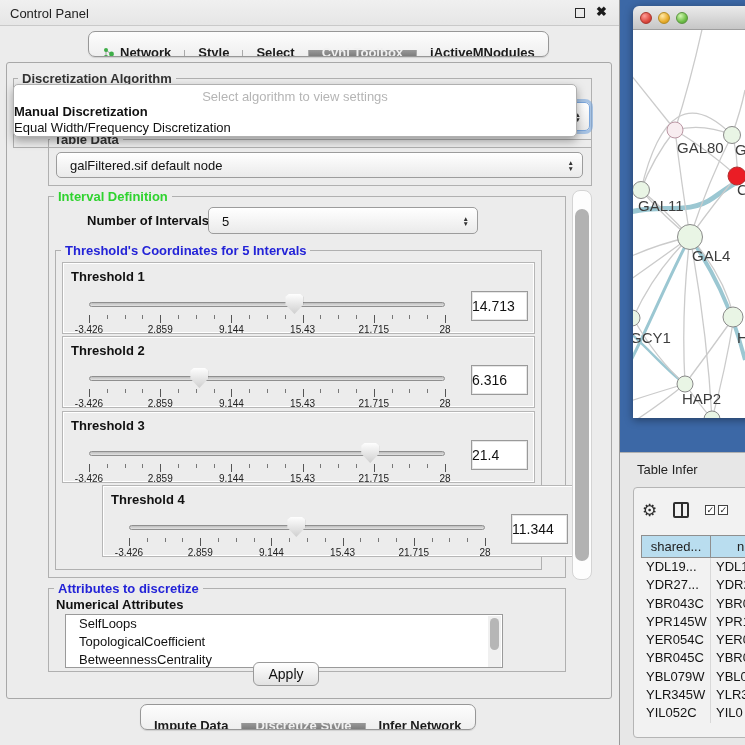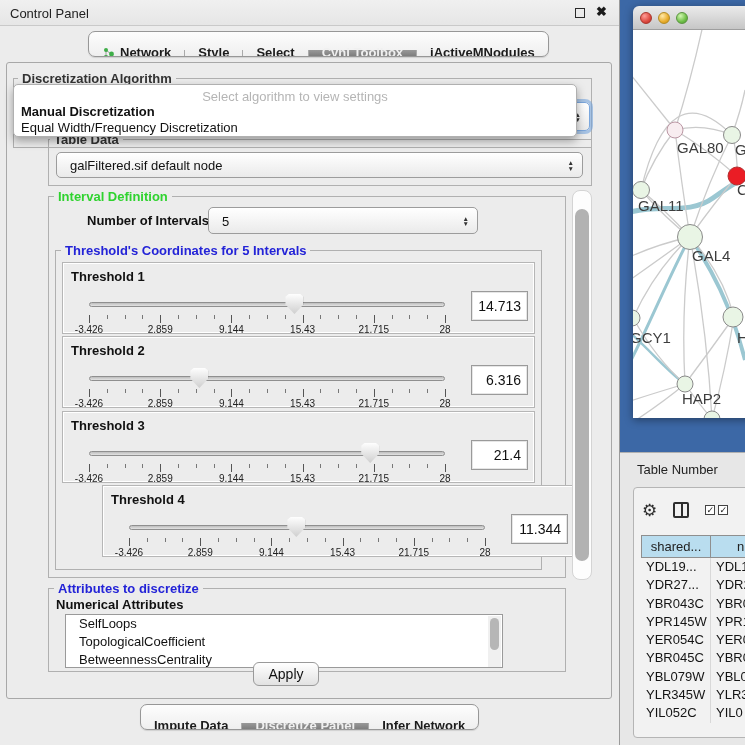--- a/index.html
+++ b/index.html
@@ -32,42 +32,42 @@
   .lbl-blue{color:var(--blue_label);}
 
   .combo{position:absolute;border:1px solid #9c9c9c;border-radius:5px;background:linear-gradient(#ffffff,#eaeaea);font-size:13px;color:#111;box-shadow:inset 0 1px 0 rgba(255,255,255,.7);}
   .combo .combo-text{position:absolute;left:13px;top:50%;transform:translateY(-50%);}
   .stepper{position:absolute;right:8px;top:50%;transform:translateY(-50%);display:flex;flex-direction:column;align-items:center;font-size:6.5px;line-height:5.5px;color:#333;}
   .focus-combo{border:1px solid var(--focus_ring);box-shadow:0 0 0 3px rgba(110,160,220,.55);}
 
   
   .popup{position:absolute;left:13px;top:84px;width:564px;height:53px;background:#fff;border:1px solid #b0b0b0;border-radius:5px;box-shadow:0 4px 10px rgba(0,0,0,.35);z-index:40;}
   .popup-placeholder{position:absolute;top:4px;left:0;width:100%;text-align:center;font-size:13px;color:#b5b5b5;}
-  .popup-item{position:absolute;left:7px;font-size:13px;color:#111;padding-left:0;}
+  .popup-item{position:absolute;left:0;font-size:13px;color:#111;padding-left:0;}
   .popup-item.bold{font-weight:bold;}
 
   
   .v-scrollbar{position:absolute;left:572px;top:190px;width:20px;height:390px;background:#fdfdfd;border:1px solid #d4d4d4;border-radius:8px;}
   .v-scrollbar .thumb{position:absolute;left:2px;top:18px;width:14px;height:352px;background:#b2b2b2;border-radius:7px;}
 
   
   .threshold-panel{position:absolute;left:62px;width:473px;height:72px;border:1px solid #b6b6b6;box-shadow:inset 0 0 0 1px #fff;background:var(--panel_bg);}
   .tp-label{position:absolute;left:8px;top:6px;font-size:13px;font-weight:bold;color:#111;}
   .slider{position:absolute;left:26px;top:30px;width:356px;height:42px;}
   .track{position:absolute;left:0;top:9px;width:100%;height:5px;border:1px solid #8f8f8f;border-radius:4px;background:linear-gradient(#bdbdbd,#e3e3e3);}
   .thumb{position:absolute;top:1px;width:18px;height:20px;background:linear-gradient(#fefefe,#cfcfcf);
          clip-path:polygon(18% 0,82% 0,100% 14%,100% 52%,50% 100%,0 52%,0 14%);
          filter:drop-shadow(0 1px 1px rgba(0,0,0,.45));z-index:5;}
   .ticks{position:absolute;left:0;top:22px;width:100%;height:9px;}
   .tick{position:absolute;width:1px;background:#555;}
   .tick.major{height:8px;top:0;}
   .tick.minor{height:4px;top:0;background:#777;}
   .tick-labels{position:absolute;left:0;top:31px;width:100%;height:12px;}
   .tick-label{position:absolute;transform:translateX(-50%);font-size:10px;font-weight:normal;color:#222;white-space:nowrap;}
-  .valbox{position:absolute;left:408px;top:28px;width:57px;height:30px;background:#fff;border:1px solid #9a9a9a;box-shadow:inset 0 0 0 1px #e6e6e6;font-size:14px;color:#111;text-align:right;padding:6px 6px 0 0;}
+  .valbox{position:absolute;left:408px;top:28px;width:57px;height:30px;background:#fff;border:1px solid #9a9a9a;box-shadow:inset 0 0 0 1px #e6e6e6;font-size:14px;color:#111;padding:6px 6px 0 0;}
 
   
   .attr-list{position:absolute;left:65px;top:614px;width:438px;height:54px;background:#fff;border:1px solid #9a9a9a;overflow:hidden;}
   .attr-item{font-size:13px;color:#111;padding-left:13px;line-height:18px;white-space:nowrap;}
   .list-scroll{position:absolute;right:1px;top:1px;width:13px;height:52px;background:#f0f0f0;}
   .list-scroll .thumb2{position:absolute;left:2px;top:2px;width:9px;height:32px;background:#b6b6b6;border-radius:5px;}
 
   .apply-btn{position:absolute;left:253px;top:662px;width:66px;height:24px;border:1px solid #9a9a9a;border-radius:6px;background:linear-gradient(#fff,#e2e2e2);font-size:14px;color:#111;text-align:center;line-height:22px;}
 
   
@@ -343,21 +343,21 @@
       </div>
   </div>
 
   <div class="apply-btn">Apply</div>
 
   <div class="seg-tabs" style="left:140px;top:704px;">
     <div class="seg">
         <span>Impute Data</span>
       </div>
     <div class="seg selected">
-        <span>Discretize Panel</span>
+        <span>Discretize Style</span>
       </div>
     <div class="seg">
         <span>Infer Network</span>
       </div>
   </div>
 
   <div class="popup">
     <div class="popup-placeholder">Select algorithm to view settings</div>
     <div class="popup-item bold" style="top:19px;">Manual Discretization</div>
     <div class="popup-item" style="top:35px;">Equal Width/Frequency Discretization</div>
@@ -418,21 +418,21 @@
           <text x="104" y="313" font-size="15" fill="#3d3d3d" font-family="&quot;Liberation Sans&quot;,sans-serif">H</text>
           <circle cx="52" cy="354" r="8" fill="#e9f5e5" stroke="#8a8a8a" stroke-width="1"></circle>
           <text x="49" y="374" font-size="15" fill="#3d3d3d" font-family="&quot;Liberation Sans&quot;,sans-serif">HAP2</text>
           <circle cx="79" cy="389" r="8" fill="#e9f5e5" stroke="#8a8a8a" stroke-width="1"></circle>
         </svg>
     </div>
   </div>
 </div>
 
 <div class="table-panel">
-  <span class="tp-title">Table Number</span>
+  <span class="tp-title">Table Infer</span>
   <div class="tp-inner">
     <div class="tp-toolbar">
       <span class="gear">⚙</span>
       <span class="cols-icon"></span>
       <span class="checks">
         <span class="chk">✓</span>
         <span class="chk">✓</span>
       </span>
     </div>
     <div class="tbl">

